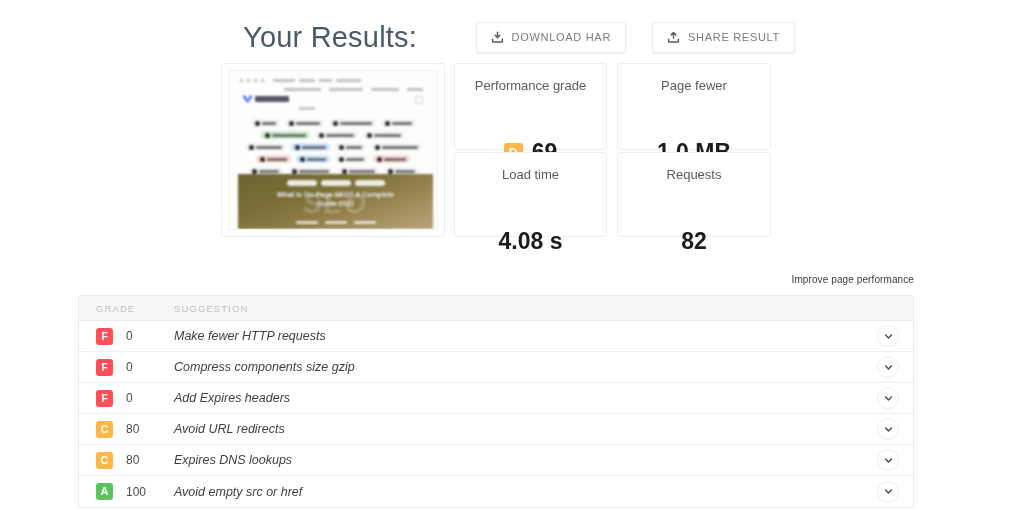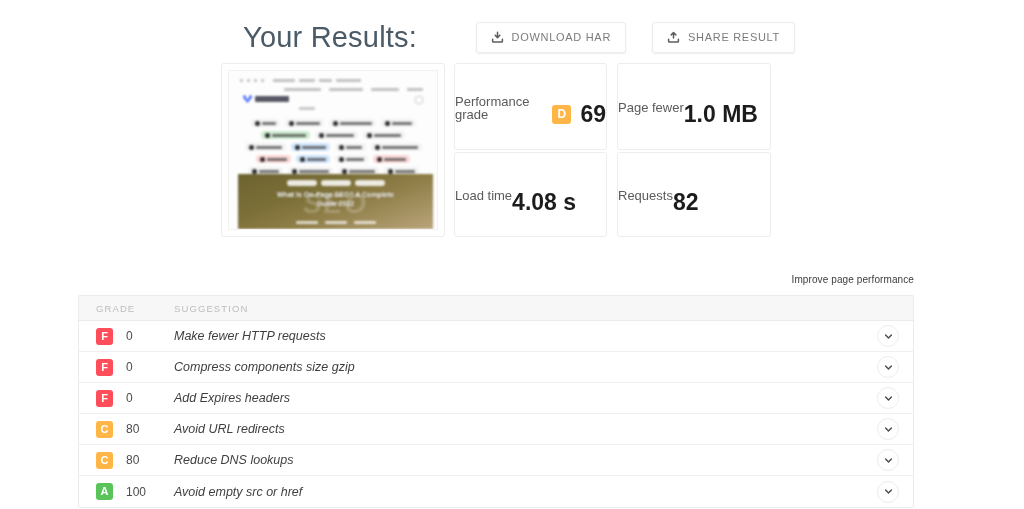--- a/index.html
+++ b/index.html
@@ -147,22 +147,23 @@
     position:absolute; left:50%; bottom:5px; transform:translateX(-50%);
     display:flex; gap:7px;
   }
   .mini-hero-meta span { width:22px; height:3px; background:rgba(255,255,255,.7); border-radius:1px;}
 
   .metric-card {
     position: absolute;
     border: 1px solid #ededed;
     border-radius: 3px;
     background: #fff;
-    display: flex; flex-direction: row; align-items: center;
+    display: flex; flex-direction: column; align-items: center;
     padding-top: 15px;
+    gap: 36px;
   }
   .m1 { left: 233px; top: 0;   width: 153px; height: 87px; }
   .m2 { left: 396px; top: 0;   width: 154px; height: 87px; }
   .m3 { left: 233px; top: 89px; width: 153px; height: 85px; }
   .m4 { left: 396px; top: 89px; width: 154px; height: 85px; }
 
   .metric-label {
     font-size: 13px; color: #5b5b5b; font-weight: 400; line-height:1;
     margin-bottom: 13px;
   }
@@ -487,21 +488,21 @@
                   <path d="M1.6 3 L4.5 6 L7.4 3" stroke="#4a4a4a" stroke-width="1.4" fill="none" stroke-linecap="round" stroke-linejoin="round"></path>
                 </svg>
               </span>
             </div>
           </div>
           <div class="row">
             <div class="cell-grade">
               <span class="grade-badge" style="background:#ffb646">C</span>
               <span class="grade-score">80</span>
             </div>
-            <div class="cell-suggestion">Reduce DNS lookups</div>
+            <div class="cell-suggestion">Expires DNS lookups</div>
             <div class="expand-btn">
               <span>
                 <svg width="9" height="9" viewBox="0 0 9 9">
                   <path d="M1.6 3 L4.5 6 L7.4 3" stroke="#4a4a4a" stroke-width="1.4" fill="none" stroke-linecap="round" stroke-linejoin="round"></path>
                 </svg>
               </span>
             </div>
           </div>
           <div class="row">
             <div class="cell-grade">

